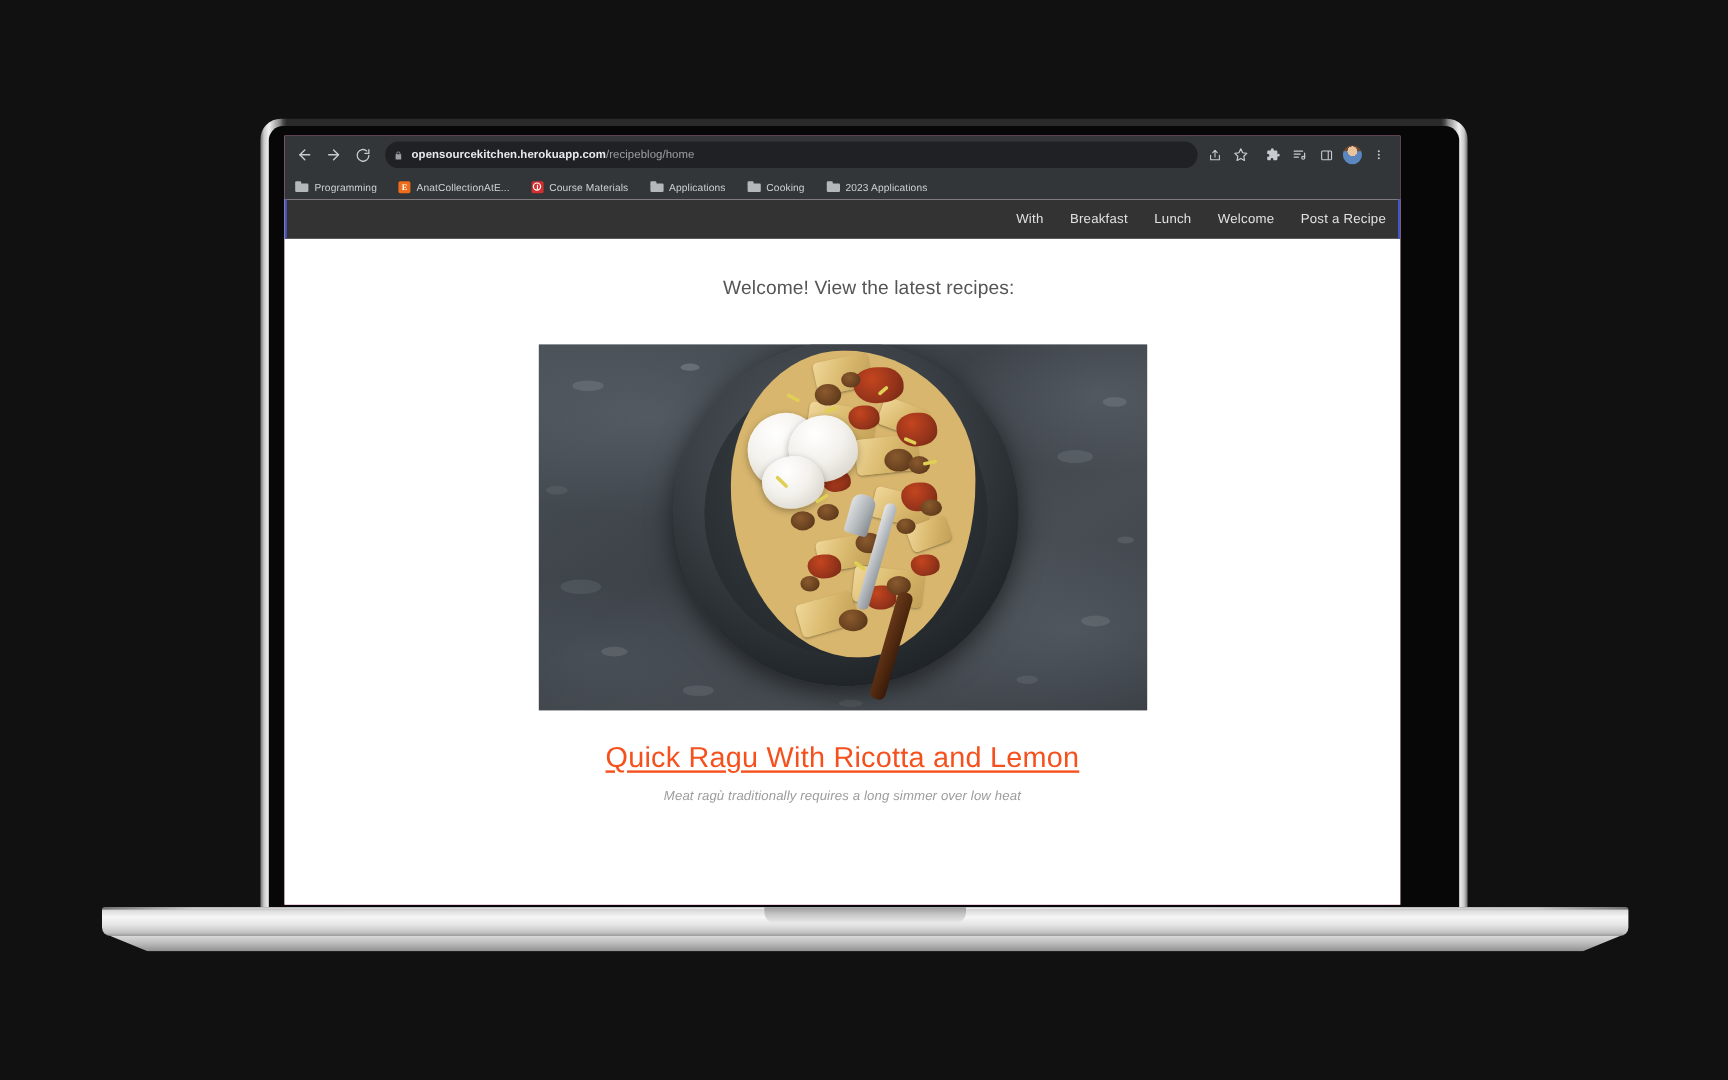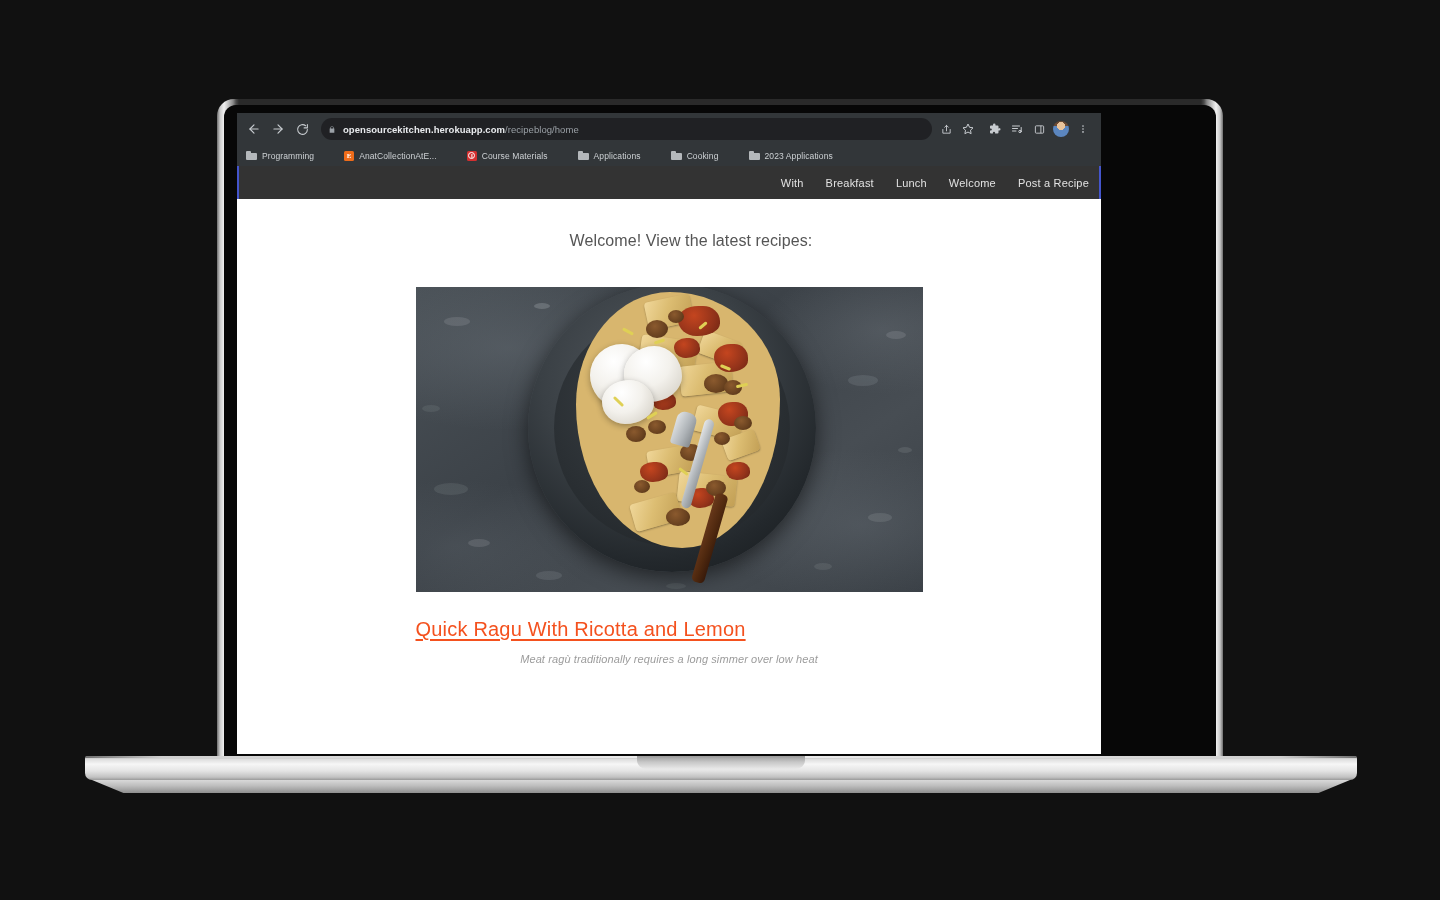--- a/index.html
+++ b/index.html
@@ -36,21 +36,21 @@
     left: 7px; top: 6px;
     width: calc(100% - 14px); height: calc(100% - 6px);
     background: #070707;
     border-radius: 12px 12px 0 0;
   }
 
   
   .screen {
     position: absolute;
     left: 237px; top: 113px;
-    width: 864px; height: 641px;
+    width: 930px; height: 641px;
     background: #f9a8d4;
     overflow: hidden;
   }
 
   
   .browser-chrome {
     background: #323639;
     height: 53px;
     position: relative;
   }
@@ -108,21 +108,21 @@
     position: relative;
     flex: 0 0 auto;
   }
 
   
   .bookmarks {
     height: 21px;
     display: flex;
     align-items: center;
     padding-left: 9px;
-    gap: 16px;
+    gap: 4px;
   }
   .bm {
     display: flex;
     align-items: center;
     gap: 5px;
     padding: 0 7px 0 0;
     margin-right: 7px;
     height: 18px;
   }
   .bm-label {
@@ -298,23 +298,24 @@
     position: absolute;
     left: 146px; top: 128px;
     width: 20px; height: 34px;
     border-radius: 8px 8px 3px 3px;
     background: linear-gradient(100deg, #e2e5e7 0%, #aeb3b7 60%, #858a8e 100%);
     transform: rotate(16deg);
   }
 
   .recipe-title {
     display: block;
+    text-align: center;
     margin-top: 26px;
     color: #f4511e;
-    font-size: 20px;
+    font-size: 24px;
     font-weight: 400;
     text-decoration: underline;
     text-underline-offset: 3px;
     letter-spacing: 0.2px;
   }
   .recipe-desc {
     text-align: center;
     margin-top: 12px;
     color: #9c9c9c;
     font-size: 11px;

